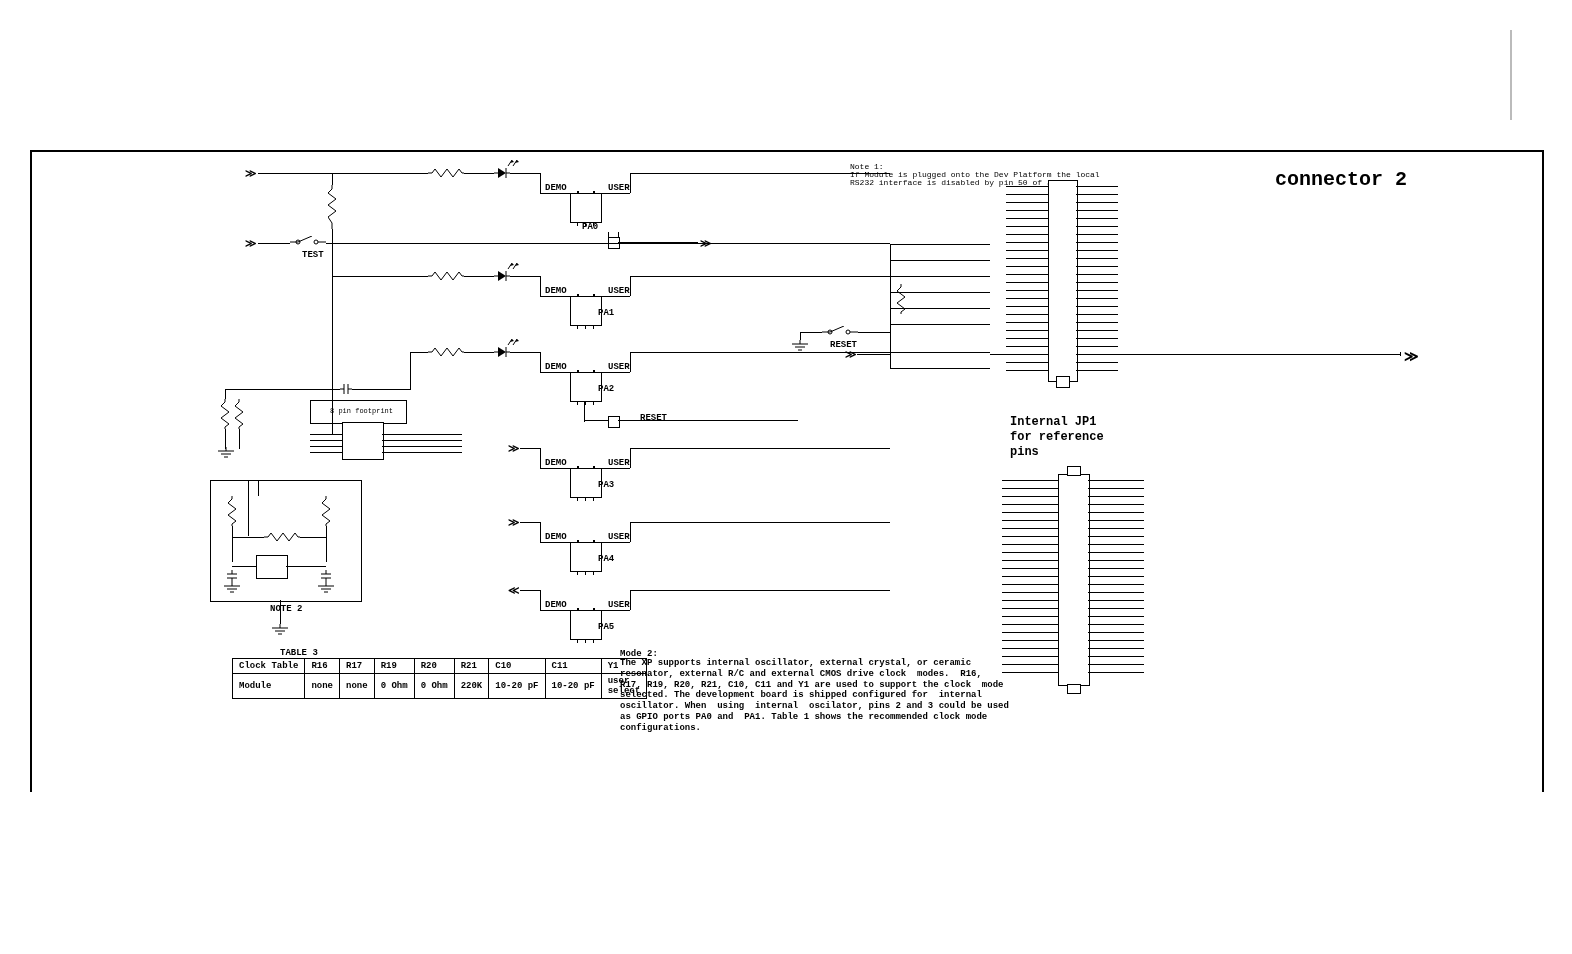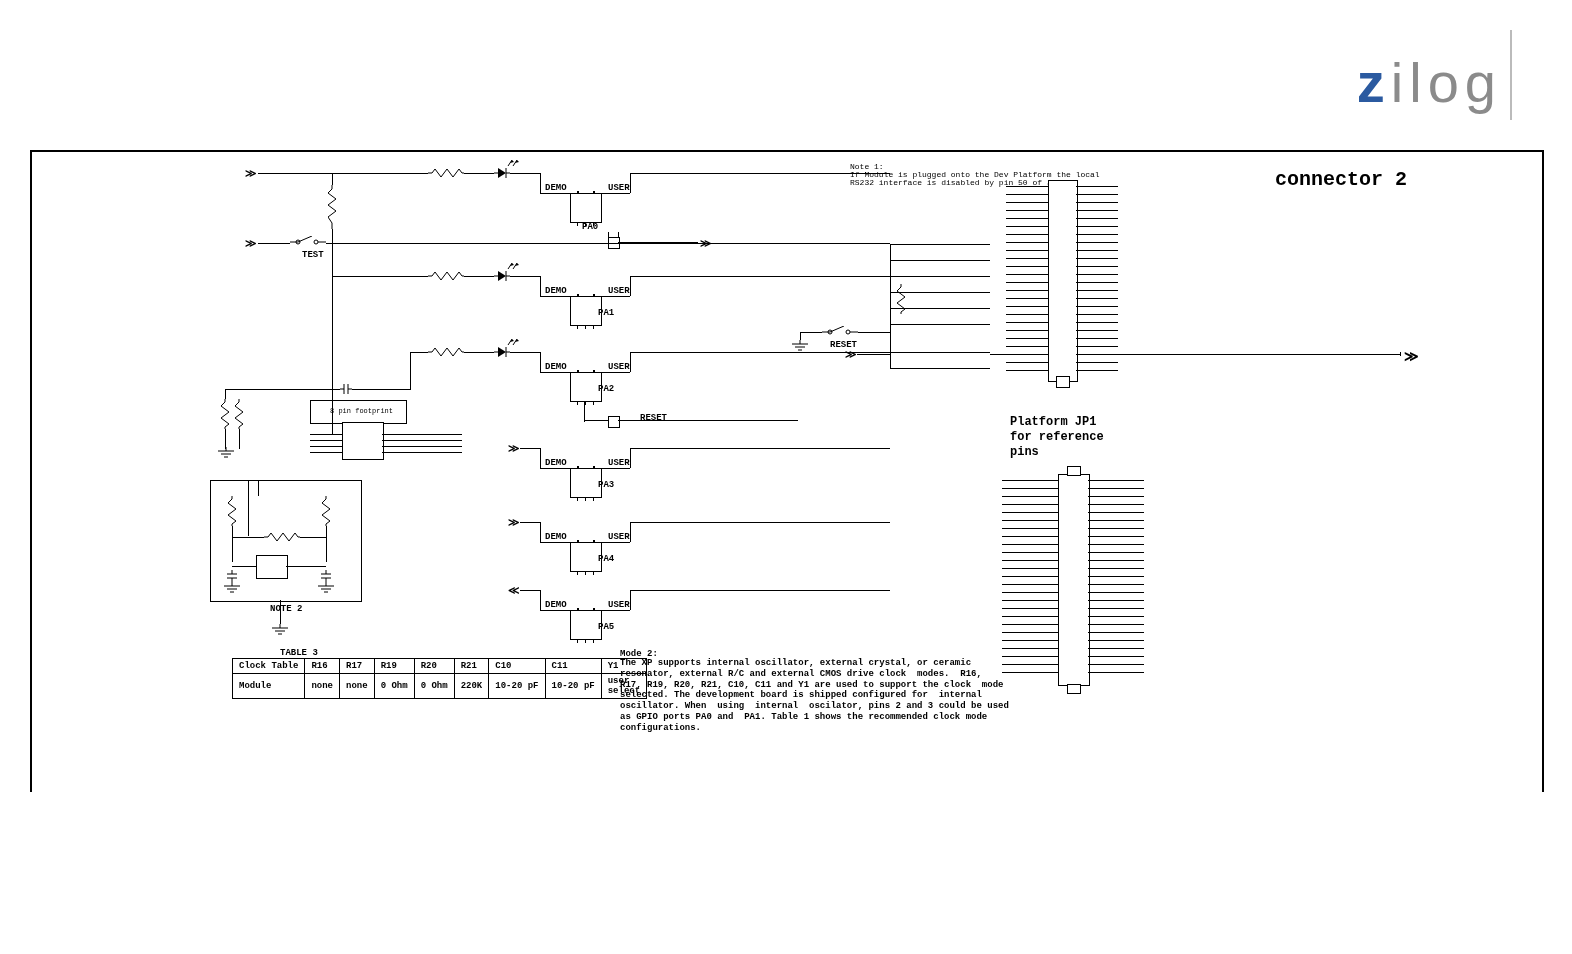--- a/index.html
+++ b/index.html
@@ -46,21 +46,20 @@
   table.t1 th,table.t1 td{border:1px solid #000;padding:2px 6px;text-align:left}
   
   .conn{position:absolute}
   .conn .body{position:absolute;border:1px solid #000;background:#fff}
   .conn .pin{position:absolute;height:1px;background:#000}
 </style>
 </head>
 <body>
 
 <div class="page">
-  <div class="logo"><span class="z">z</span><span>ilog</span></div>
   <div class="logo-bar"></div>
   <div class="frame"></div>
 
   <div class="txt big" style="top:168px;left:1275px">connector 2</div>
 
   <div class="txt" style="top:162px;left:850px;font-size:8px;font-weight:normal">Note 1:</div>
   <div class="txt" style="top:170px;left:850px;font-size:8px;font-weight:normal">If Module is plugged onto the Dev Platform the local</div>
   <div class="txt" style="top:178px;left:850px;font-size:8px;font-weight:normal">RS232 interface is disabled by pin 50 of JP2</div>
 
   <div class="arr" style="top:167px;left:245px">≫</div>
@@ -432,21 +431,21 @@
       <div class="pin" style="top: 166px; left: -14px; width: 42px;"></div>
       <div class="pin" style="top: 166px; left: 56px; width: 42px;"></div>
       <div class="pin" style="top: 174px; left: -14px; width: 42px;"></div>
       <div class="pin" style="top: 174px; left: 56px; width: 42px;"></div>
       <div class="pin" style="top: 182px; left: -14px; width: 42px;"></div>
       <div class="pin" style="top: 182px; left: 56px; width: 42px;"></div>
       <div class="pin" style="top: 190px; left: -14px; width: 42px;"></div>
       <div class="pin" style="top: 190px; left: 56px; width: 42px;"></div>
     </div>
 
-  <div class="txt mid" style="top:415px;left:1010px">Platform JP1</div>
+  <div class="txt mid" style="top:415px;left:1010px">Internal JP1</div>
   <div class="txt mid" style="top:430px;left:1010px">for reference</div>
   <div class="txt mid" style="top:445px;left:1010px">pins</div>
 
   <div class="conn" style="top:470px;left:1002px;width:160px;height:220px">
     <div class="body" style="top:4px;left:56px;width:30px;height:210px"></div>
     <div class="body" style="top:-4px;left:65px;width:12px;height:8px"></div>
     <div class="body" style="top:214px;left:65px;width:12px;height:8px"></div>
   <div class="pin" style="top: 10px; left: 0px; width: 56px;"></div>
       <div class="pin" style="top: 10px; left: 86px; width: 56px;"></div>
       <div class="pin" style="top: 18px; left: 0px; width: 56px;"></div>

